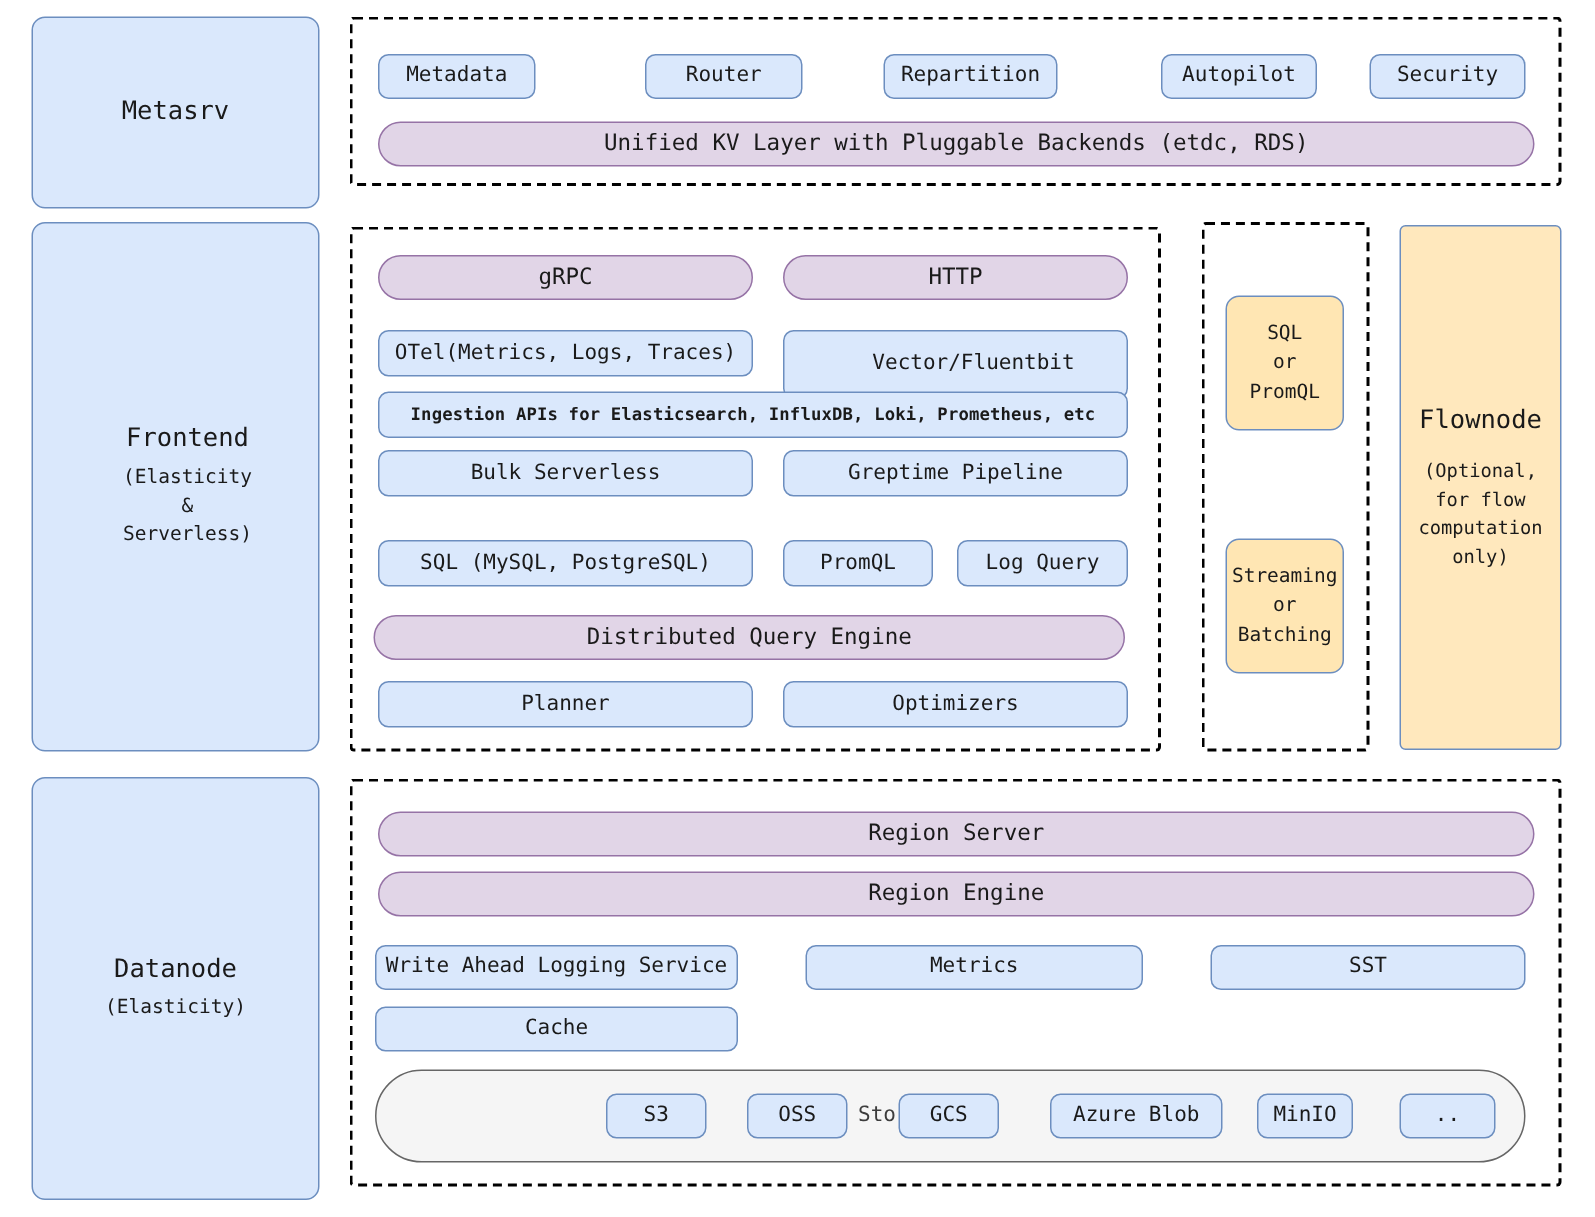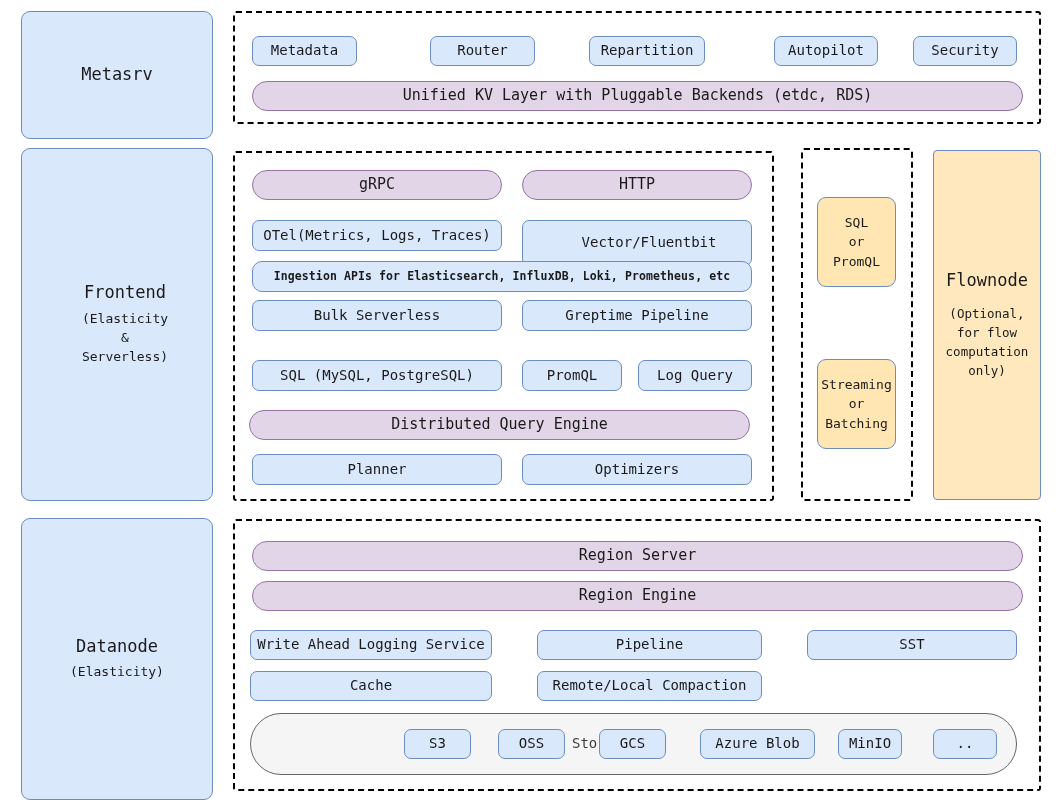--- a/index.html
+++ b/index.html
@@ -142,21 +142,21 @@
   <div class="dashed" style="left:233px; top:151px; width:541px; height:350px;"></div>
 
   <div class="box purple t15" style="left:252px; top:170px; width:250px; height:30px;"><span>gRPC</span></div>
 
   <div class="box purple t15" style="left:522px; top:170px; width:230px; height:30px;"><span>HTTP</span></div>
 
   <div class="box blue t14" style="left:252px; top:220px; width:250px; height:31px;"><span>OTel(Metrics, Logs, Traces)</span></div>
 
   <div class="box blue t14" style="left:522px; top:220px; width:230px; height:46px;padding-left:24px;"><span>Vector/Fluentbit</span></div>
 
-  <div class="box blue t11b" style="left:252px; top:261px; width:500px; height:31px;border-radius:10px;"><span>Ingestion APIs for Elasticsearch, InfluxDB, Loki, Prometheus, etc</span></div>
+  <div class="box blue t11b" style="left:252px; top:261px; width:500px; height:31px;"><span>Ingestion APIs for Elasticsearch, InfluxDB, Loki, Prometheus, etc</span></div>
 
   <div class="box blue t14" style="left:252px; top:300px; width:250px; height:31px;"><span>Bulk Serverless</span></div>
 
   <div class="box blue t14" style="left:522px; top:300px; width:230px; height:31px;"><span>Greptime Pipeline</span></div>
 
   <div class="box blue t14" style="left:252px; top:360px; width:250px; height:31px;"><span>SQL (MySQL, PostgreSQL)</span></div>
 
   <div class="box blue t14" style="left:522px; top:360px; width:100px; height:31px;"><span>PromQL</span></div>
 
   <div class="box blue t14" style="left:638px; top:360px; width:114px; height:31px;"><span>Log Query</span></div>
@@ -191,27 +191,26 @@
   </div>
 
   <div class="dashed" style="left:233px; top:519px; width:808px; height:272px;"></div>
 
   <div class="box purple t15" style="left:252px; top:541px; width:771px; height:30px;"><span>Region Server</span></div>
 
   <div class="box purple t15" style="left:252px; top:581px; width:771px; height:30px;"><span>Region Engine</span></div>
 
   <div class="box blue t14" style="left:250px; top:630px; width:242px; height:30px;"><span>Write Ahead Logging Service</span></div>
 
-  <div class="box blue t14" style="left:537px; top:630px; width:225px; height:30px;"><span>Pipeline</span></div>
+  <div class="box blue t14" style="left:537px; top:630px; width:225px; height:30px;"><span>Metrics</span></div>
 
   <div class="box blue t14" style="left:807px; top:630px; width:210px; height:30px;"><span>SST</span></div>
 
   <div class="box blue t14" style="left:250px; top:671px; width:242px; height:30px;"><span>Cache</span></div>
 
-  <div class="box blue t14" style="left:537px; top:671px; width:225px; height:30px;"><span>Remote/Local Compaction</span></div>
 
 
   <div class="box gray-pill" style="left:250px; top:713px; width:767px; height:62px; justify-content:flex-start;">
     <span class="os-label">Object Storage</span>
   </div>
 
   <div class="box blue t14" style="left:404px; top:729px; width:67px; height:30px;"><span>S3</span></div>
 
   <div class="box blue t14" style="left:498px; top:729px; width:67px; height:30px;"><span>OSS</span></div>
 

